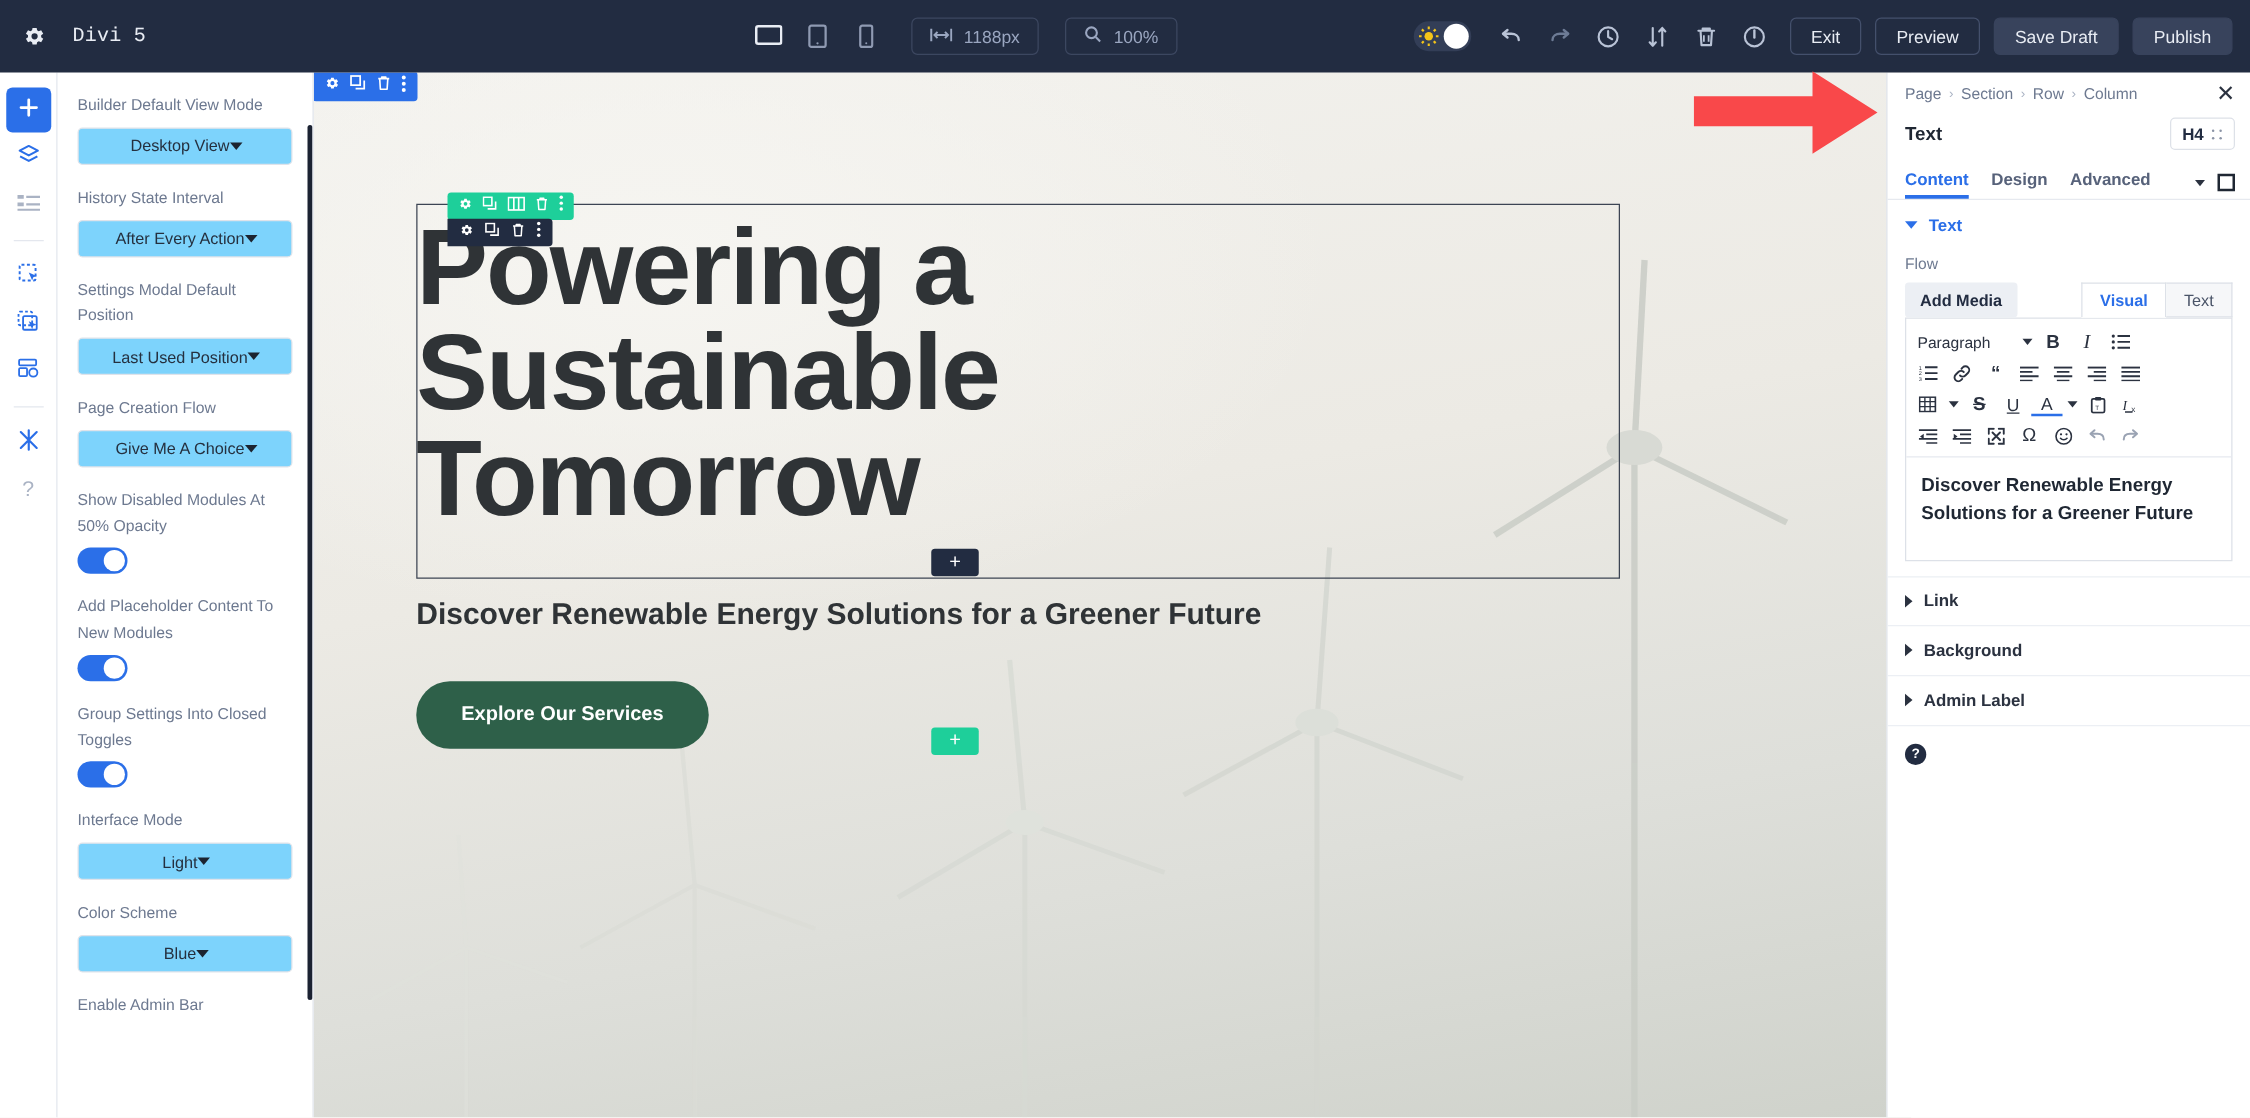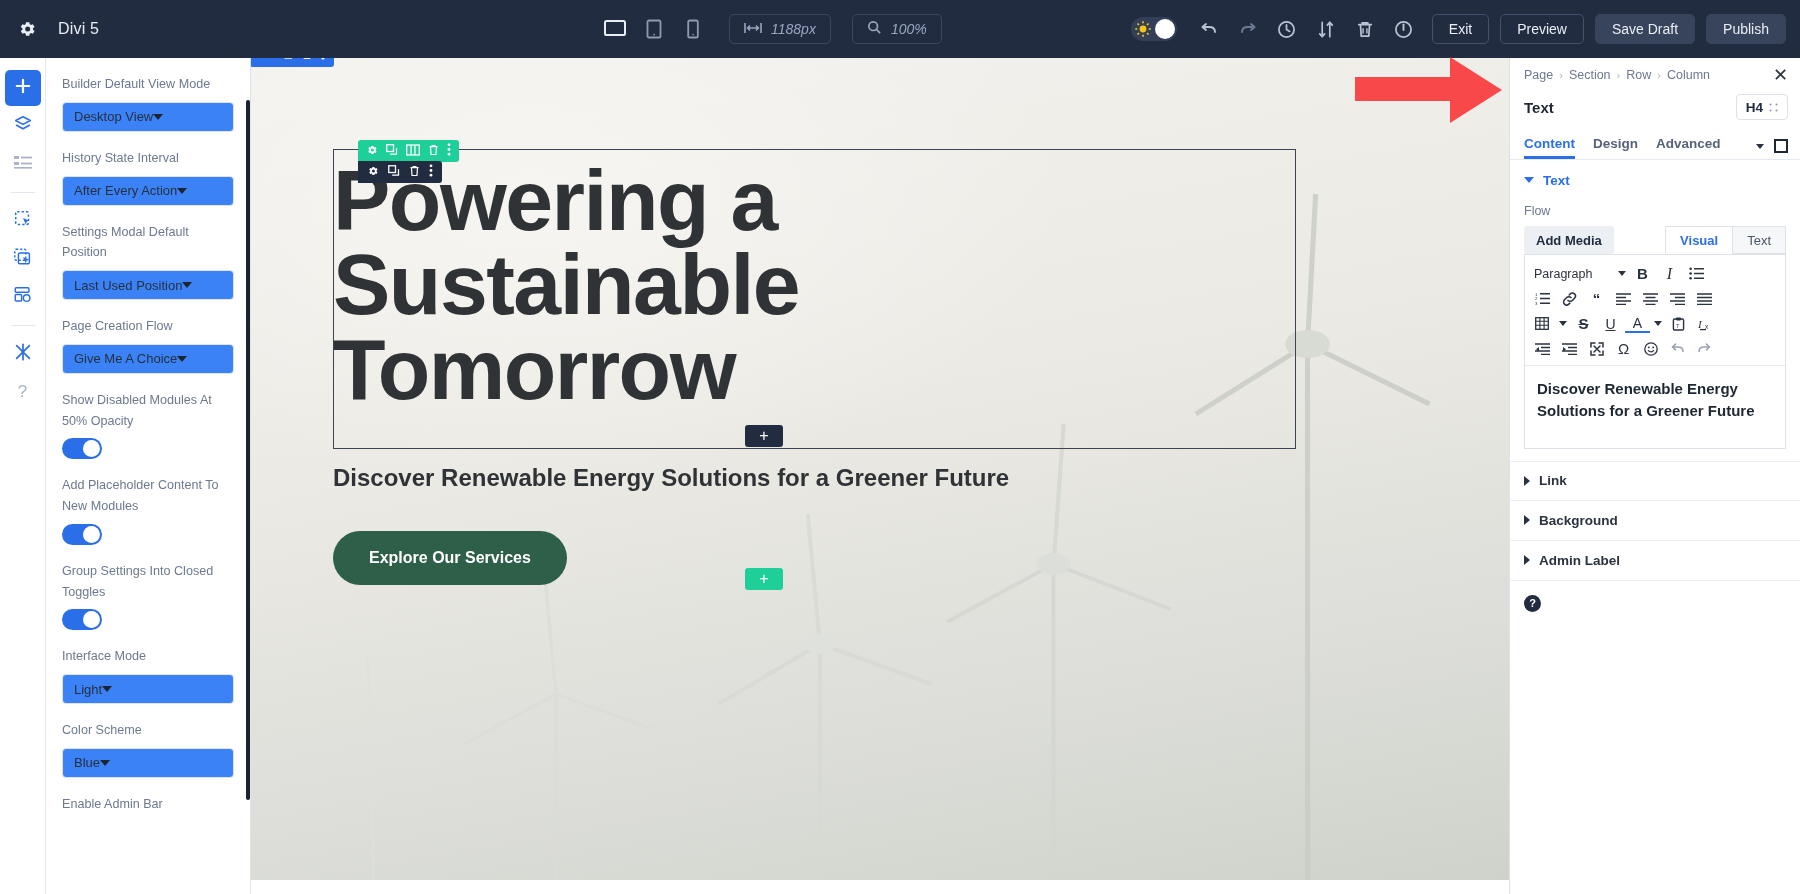--- a/index.html
+++ b/index.html
@@ -11,22 +11,22 @@
   #app { position: relative; width: 1800px; height: 894px; }
 
   
   .topbar {
     position: absolute; top: 0; left: 0; width: 1800px; height: 58px;
     background: #222c41; display: flex; align-items: center;
     color: #e6eaf2; z-index: 60;
   }
   .tb-left { display: flex; align-items: center; gap: 20px; padding-left: 16px; width: 600px; }
   .tb-gear { width: 22px; height: 22px; display: flex; align-items: center; justify-content: center; }
-  .tb-title { font-size: 16px; color: #e9edf4; letter-spacing: .2px; }
-  .tb-center { display: flex; align-items: center; gap: 9px; font-style: italic; }
+  .tb-title { font-size: 16px; color: #e9edf4; letter-spacing: .2px; font-family: Liberation Mono, monospace; }
+  .tb-center { display: flex; align-items: center; gap: 9px; }
   .dev-btn {
     width: 30px; height: 30px; border: 0; background: transparent;
     display: flex; align-items: center; justify-content: center;
   }
   .dev-btn svg { display: block; }
   .pill {
     height: 30px; border: 1px solid #3c4760; border-radius: 5px;
     display: flex; align-items: center; gap: 9px; padding: 0 14px;
     color: #9aa6c0; font-size: 14px; margin-left: 12px;
   }
@@ -80,38 +80,38 @@
     font-size: 13.5px; color: #5d6symbol; color: #5d6a80; background: #f5f6f9;
     border-right: 1px solid #e2e6ed;
   }
   .ltab.active { background: #fff; color: #2b6fe8; font-weight: bold; border-bottom: 1px solid #fff; }
   .lbody { padding: 16px 16px 0 16px; }
   .field { margin-bottom: 16px; }
   .field-label {
     font-size: 12.6px; color: #6d7990; line-height: 1.65; margin-bottom: 7px;
   }
   .select {
-    height: 30px; border: 1px solid #dfe3ea; border-radius: 4px; background: #3b82f6;
-    display: flex; align-items: center; justify-content: flex-start;
+    height: 30px; border: 1px solid #dfe3ea; border-radius: 4px; background: #7dd3fc;
+    display: flex; align-items: center; justify-content: center;
     padding: 0 9px 0 11px; font-size: 13px; color: #25303f;
   }
   .caret { width: 0; height: 0; border-left: 5px solid transparent; border-right: 5px solid transparent; border-top: 6px solid #1c2430; }
   .switch {
     width: 40px; height: 21px; border-radius: 11px; background: #2b6fe8;
     position: relative; margin-top: 2px;
   }
   .switch .kn { position: absolute; right: 2px; top: 2px; width: 17px; height: 17px; border-radius: 50%; background: #fff; }
   .lscroll {
     position: absolute; right: 0px; top: 42px; width: 4px; height: 700px;
     background: #1b2232; border-radius: 2px;
   }
 
   
   .canvas {
-    position: absolute; left: 251px; top: 44px; width: 1278px; height: 836px;
+    position: absolute; left: 251px; top: 58px; width: 1278px; height: 836px;
     overflow: hidden; background: #eceae3;
   }
   .photo {
     position: absolute; inset: 0;
     background:
       radial-gradient(ellipse 60% 50% at 22% 18%, #f6f5f1 0%, rgba(246,245,241,0) 70%),
       linear-gradient(170deg, #f3f2ee 0%, #eceae4 42%, #dedfda 72%, #cfd2cb 100%);
   }
   .photo svg { position: absolute; inset: 0; width: 100%; height: 100%; }
 

